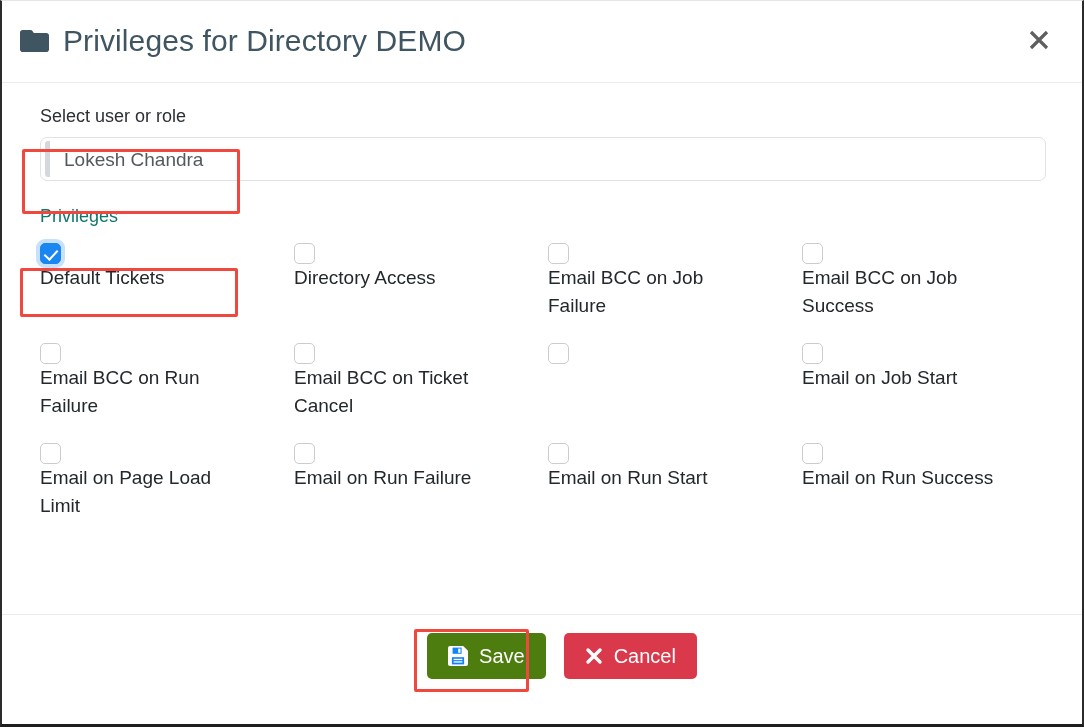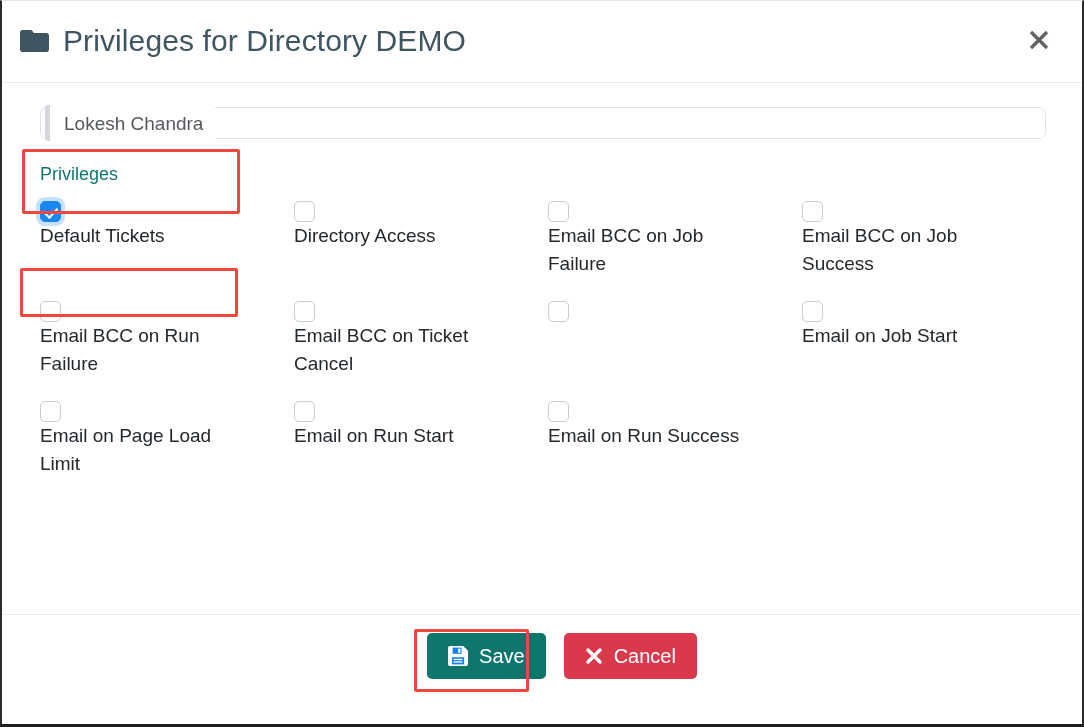--- a/index.html
+++ b/index.html
@@ -76,21 +76,21 @@
     color: #2c2f33;
     margin: 0 0 12px 16px;
     line-height: 1;
   }
   .select-wrap {
     position: relative;
     margin: 0 0 0 16px;
     width: 1006px;
   }
   .select-control {
-    height: 32px;
+    height: 44px;
     border: 1px solid #dfe2e6;
     border-radius: 7px;
     background: #fff;
     display: flex;
     align-items: center;
     padding: 0 10px 0 4px;
     cursor: text;
   }
   .select-chip {
     display: inline-flex;
@@ -182,21 +182,21 @@
     height: 46px;
     padding: 0 21px;
     border: none;
     border-radius: 5px;
     font-size: 20px;
     color: #ffffff;
     cursor: pointer;
     font-family: "Liberation Sans", sans-serif;
     line-height: 1;
   }
-  .btn-save { background: #0f766e; margin-left: 40px; }
+  .btn-save { background: #4d7c0f; margin-left: 40px; }
   .btn-cancel { background: #d9394b; }
   .btn svg { display: block; flex: 0 0 auto; }
 
   
   .anno {
     position: absolute;
     border: 3px solid #f0473f;
     border-radius: 2px;
     pointer-events: none;
     z-index: 40;
@@ -217,20 +217,21 @@
     <div class="modal-title">Privileges for Directory DEMO</div>
     <button class="close-btn" aria-label="Close">
       <svg width="26" height="26" viewBox="0 0 26 26">
         <path d="M5 5 L21 21 M21 5 L5 21" stroke="#5f5f5f" stroke-width="3.2" stroke-linecap="butt"></path>
       </svg>
     </button>
   </div>
 
   <div class="modal-body">
 
+    <div class="field-label">Select user or role</div>
 
     <div class="select-wrap">
       <div class="select-control">
         <span class="select-chip" title="Lokesh Chandra">Lokesh Chandra</span>
       </div>
     </div>
 
     <div class="section-label">Privileges</div>
 
     <div class="priv-grid">
@@ -263,20 +264,24 @@
         <span class="cbox"></span>
       </label>
 
       <label class="priv-item">
         <span class="cbox"></span>
         <span class="priv-label">Email on Job Start</span>
       </label>
       <label class="priv-item">
         <span class="cbox"></span>
         <span class="priv-label">Email on Page Load Limit</span>
+      </label>
+      <label class="priv-item">
+        <span class="cbox"></span>
+        <span class="priv-label">Email on Run Failure</span>
       </label>
 
       <label class="priv-item">
         <span class="cbox"></span>
         <span class="priv-label">Email on Run Start</span>
       </label>
       <label class="priv-item">
         <span class="cbox"></span>
         <span class="priv-label">Email on Run Success</span>
       </label>

